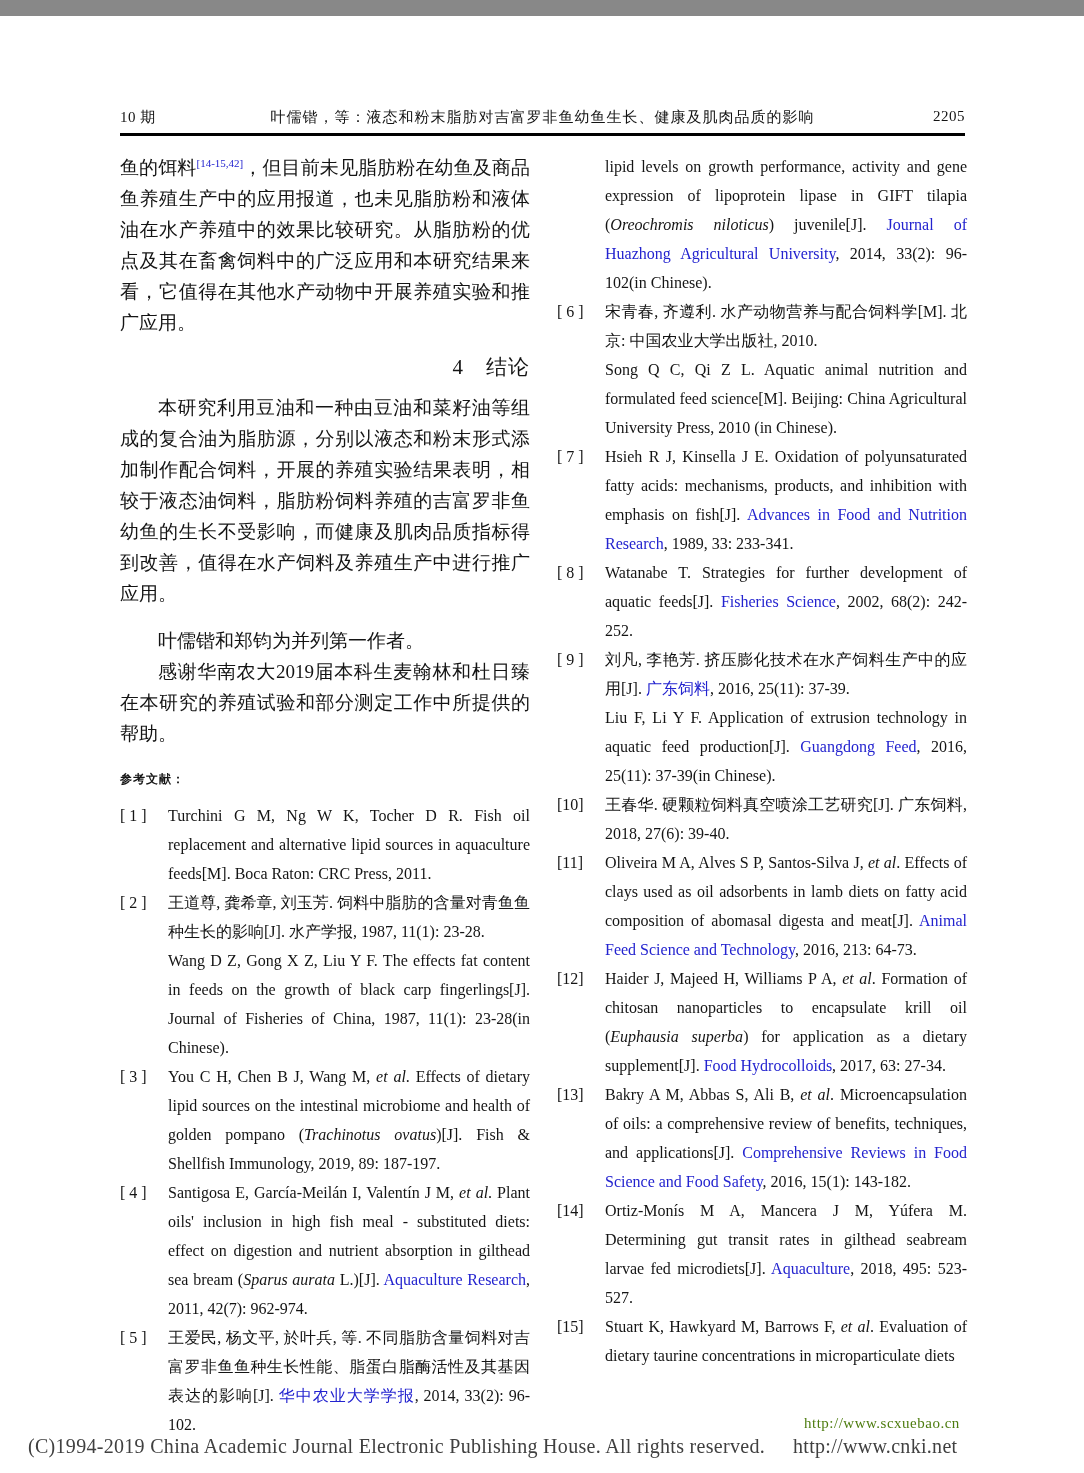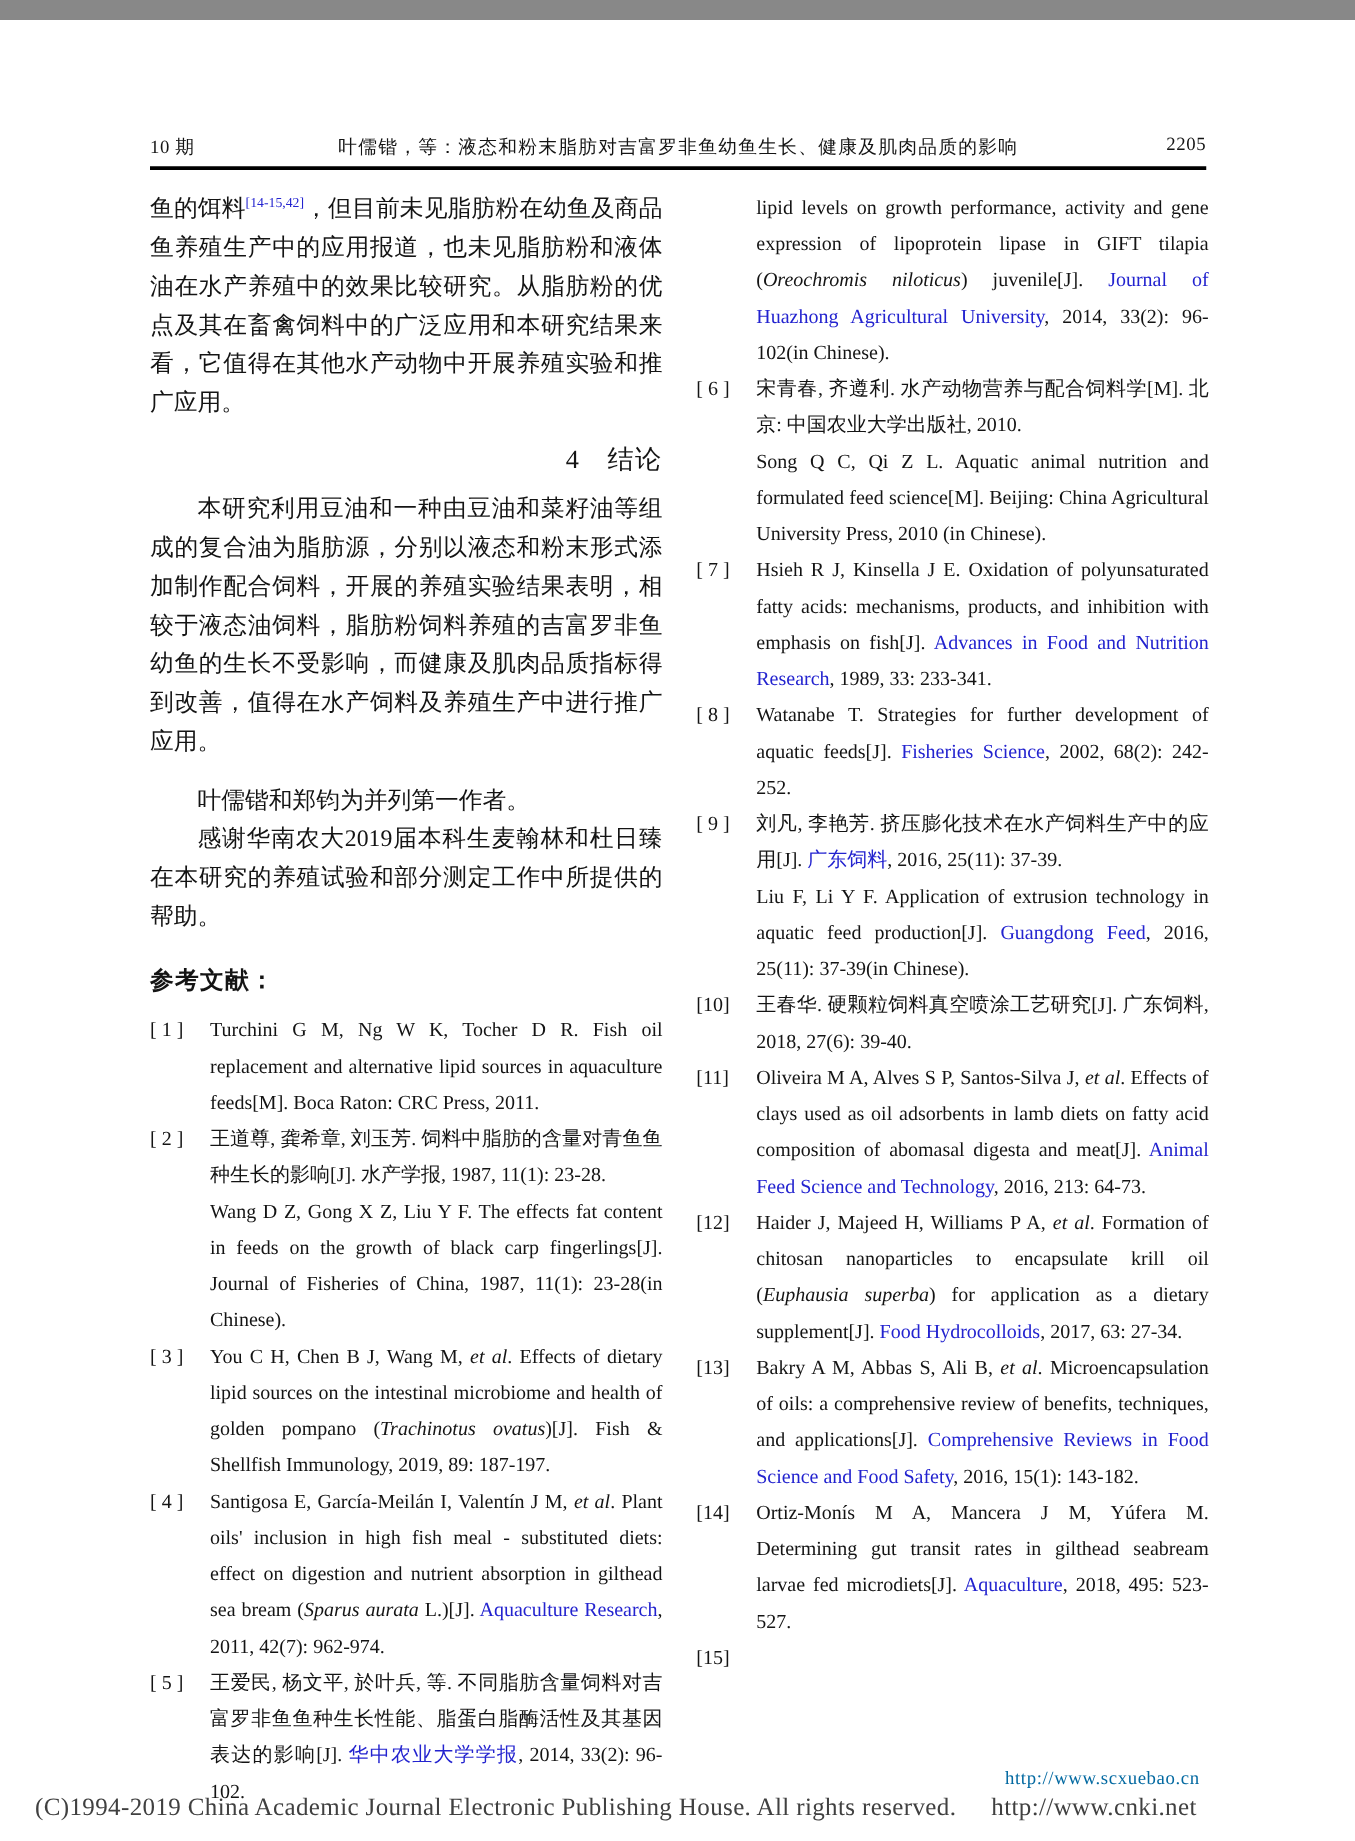--- a/index.html
+++ b/index.html
@@ -37,36 +37,36 @@
     color:#2323cf;font-size:11px;line-height:0;vertical-align:super;
     letter-spacing:0;
   }
   .section-heading{
     font-size:21px;font-weight:normal;margin:15px 0 11px 0;letter-spacing:1px;text-align:right;
   }
   .ack{margin-top:16px;}
   .ack2{margin-top:0;}
   .ref-heading{
     font-family:"Liberation Sans","DejaVu Sans",sans-serif;
-    font-weight:bold;font-size:19px;letter-spacing:1px;
+    font-weight:bold;font-size:12px;letter-spacing:1px;
     margin:22px 0 13px 0;
   }
   
   .ref{
     position:relative;padding-left:48px;
     font-size:16px;line-height:29px;text-align:justify;
   }
   .ref .num{position:absolute;left:0;top:0;}
   .ref p{margin:0;}
   .lnk{color:#2323cf;}
   .it{font-style:italic;}
   
   .scx-link{
     position:absolute;top:1399px;left:804px;
-    color:#0369a1;font-size:15px;font-family:"Liberation Serif",serif;
+    color:#4d7c0f;font-size:15px;font-family:"Liberation Serif",serif;
     text-decoration:none;letter-spacing:.5px;
   }
   .copyright{
     position:absolute;top:1419px;left:28px;width:1030px;
     color:#404040;font-size:20px;letter-spacing:.3px;
     font-family:"Liberation Serif",serif;white-space:nowrap;
   }
   .copyright .cnki{margin-left:28px;}
 </style>
 </head>
@@ -149,20 +149,21 @@
         <div class="ref">
           <span class="num">[13]</span>
           <p>Bakry A M, Abbas S, Ali B, <span class="it">et al</span>. Microencapsulation of oils: a comprehensive review of benefits, techniques, and applications[J]. <span class="lnk">Comprehensive Reviews in Food Science and Food Safety</span>, 2016, 15(1): 143-182.</p>
         </div>
         <div class="ref">
           <span class="num">[14]</span>
           <p>Ortiz-Monís M A, Mancera J M, Yúfera M. Determining gut transit rates in gilthead seabream larvae fed microdiets[J]. <span class="lnk">Aquaculture</span>, 2018, 495: 523-527.</p>
         </div>
         <div class="ref">
           <span class="num">[15]</span>
+          <p>Stuart K, Hawkyard M, Barrows F, <span class="it">et al</span>. Evaluation of dietary taurine concentrations in microparticulate diets</p>
         </div>
       </div>
   </div>
 
   <a class="scx-link" href="#">http://www.scxuebao.cn</a>
   <div class="copyright">
     <span>(C)1994-2019 China Academic Journal Electronic Publishing House. All rights reserved.</span><span class="cnki">http://www.cnki.net</span>
   </div>
 
 </div>

